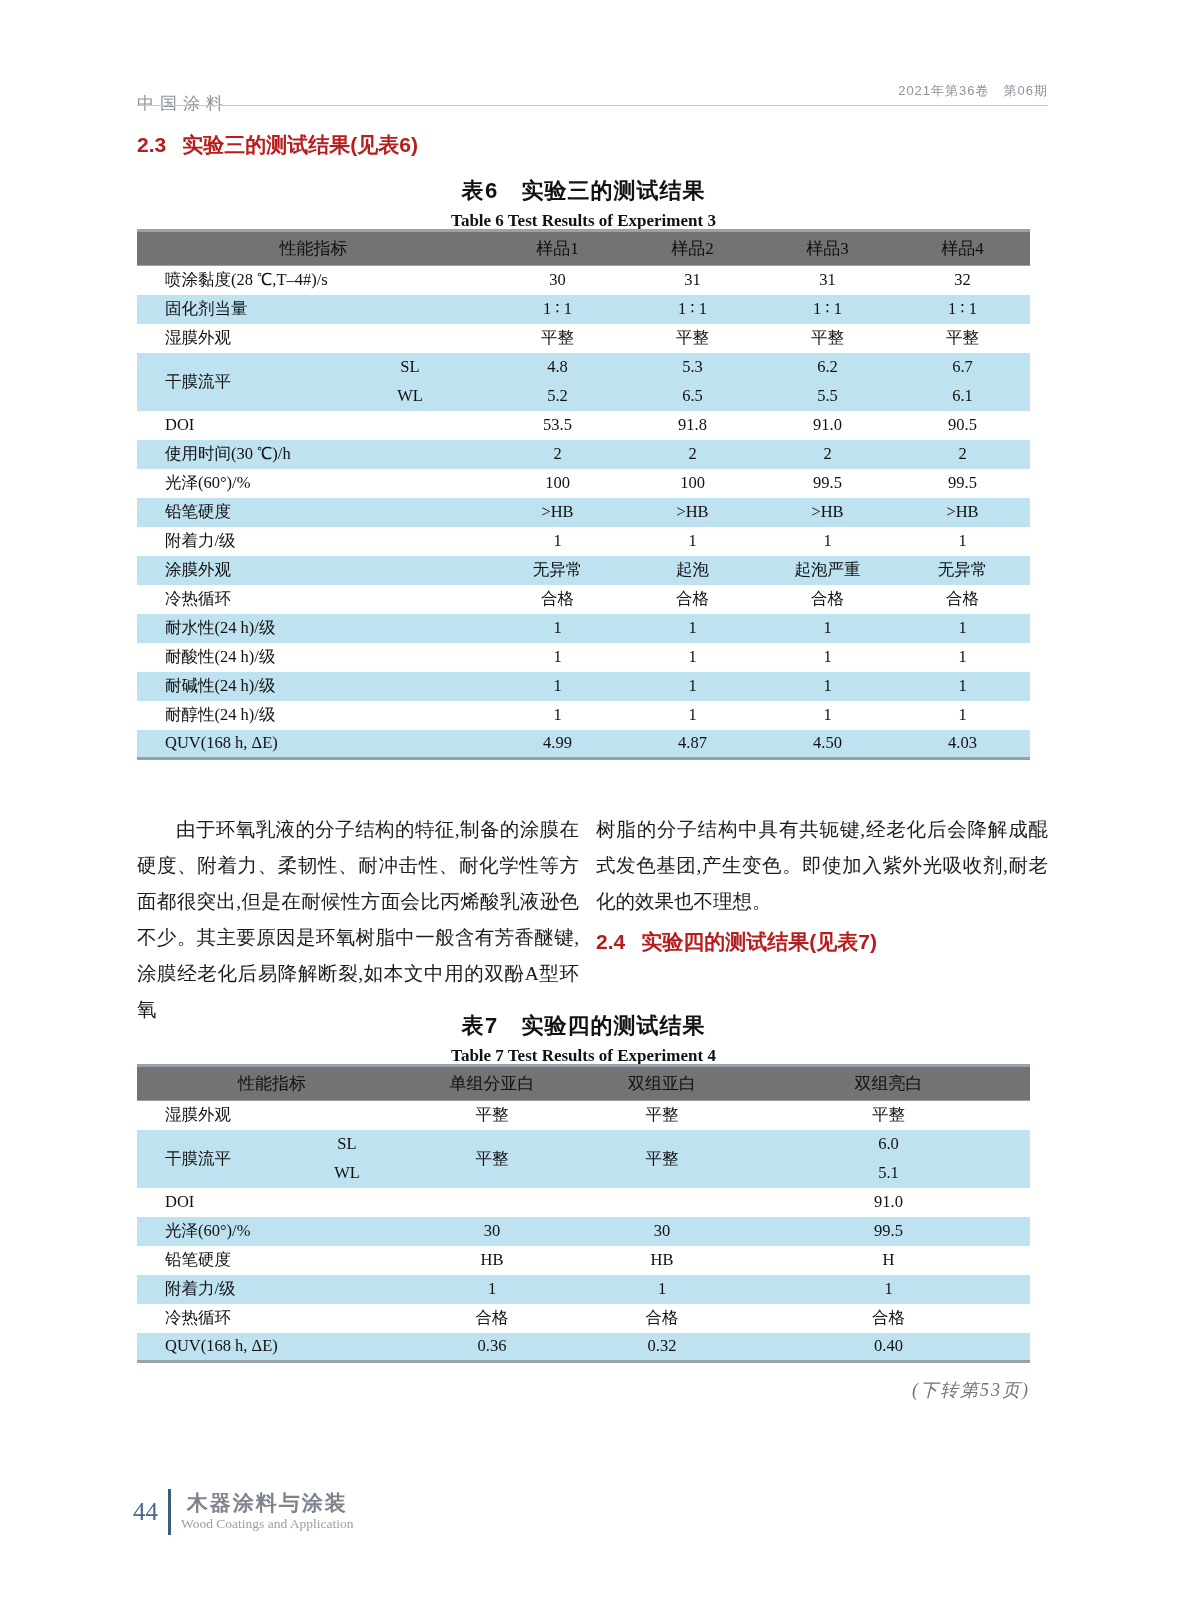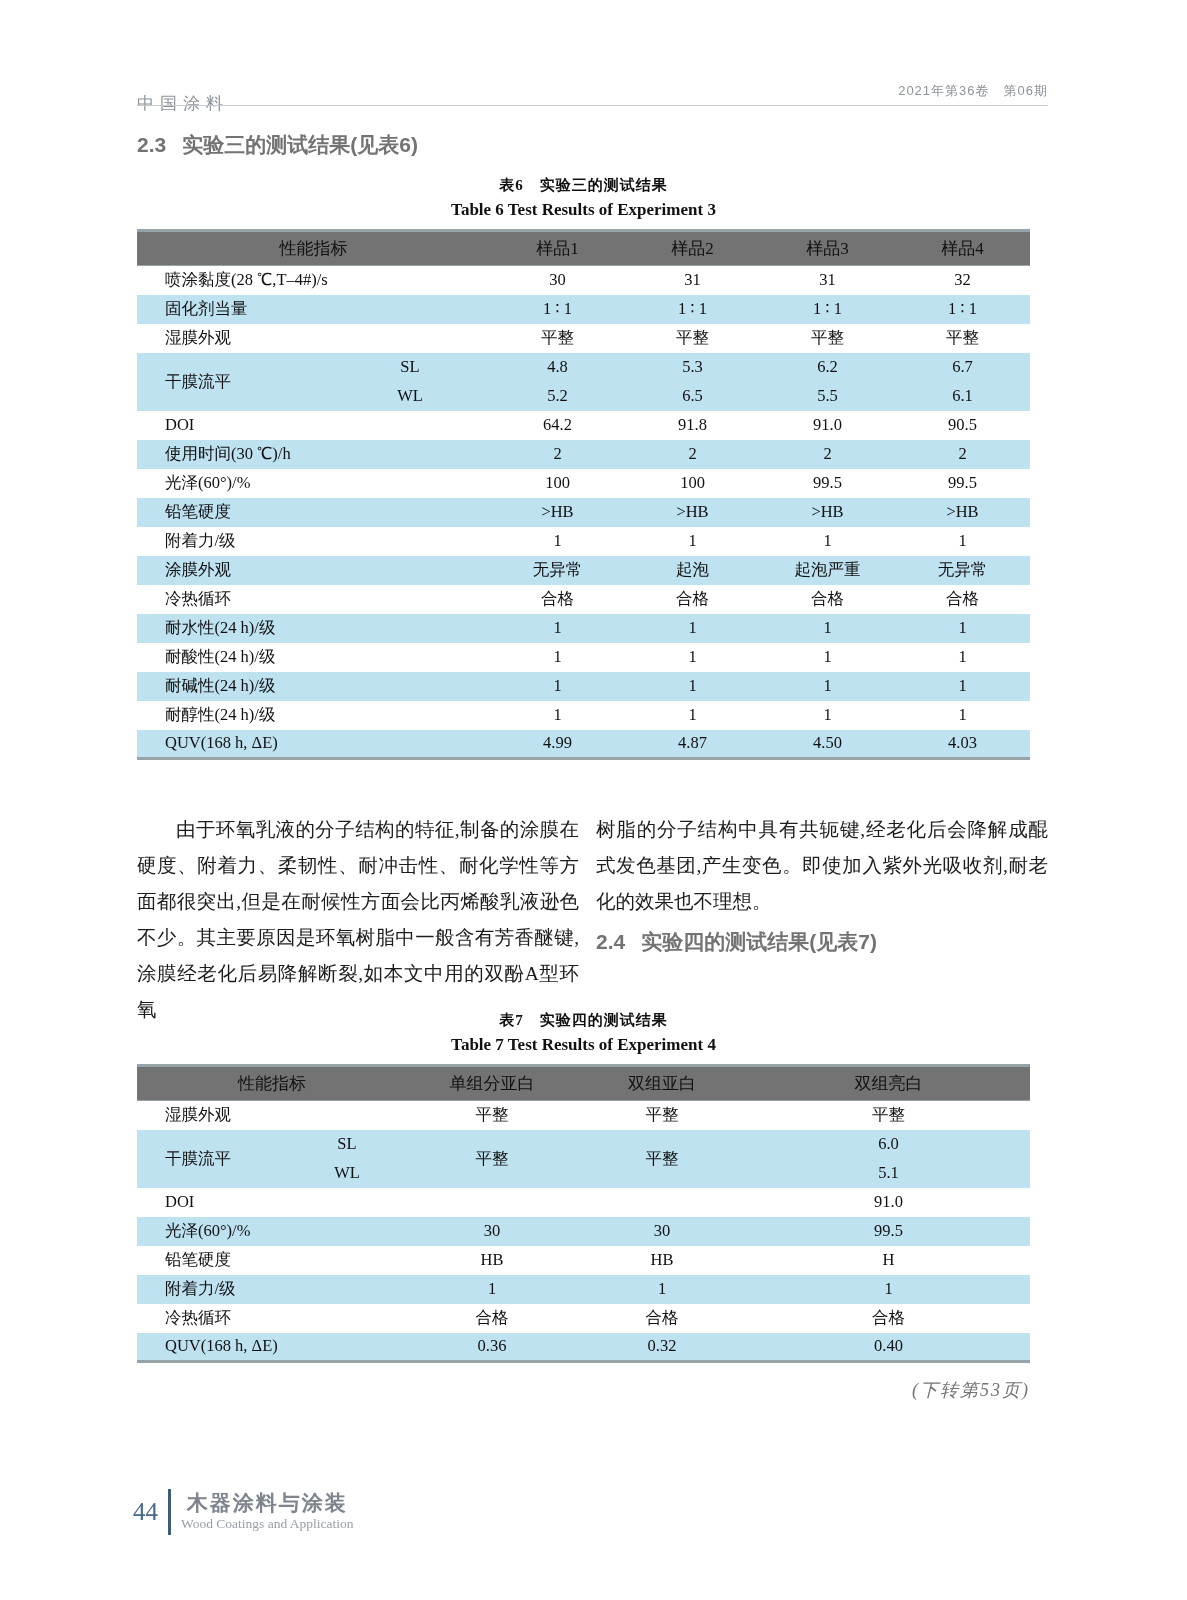--- a/index.html
+++ b/index.html
@@ -8,29 +8,29 @@
 
   
   .hdr-left{position:absolute;left:137px;top:80px;font-size:17px;color:#8d939b;
             letter-spacing:6px;font-family:"Liberation Sans",sans-serif;margin-top:12px;}
   .hdr-right{position:absolute;right:139px;top:82px;font-size:13px;color:#8d939b;
              font-family:"Liberation Sans",sans-serif;letter-spacing:1px;}
   .hdr-rule{position:absolute;left:137px;right:139px;top:105px;height:0;
             border-top:1.5px solid #c6cacf;}
 
   
-  .sec{font-family:"Liberation Sans",sans-serif;font-weight:bold;color:#737373;font-size:21px;}
+  .sec{font-family:"Liberation Sans",sans-serif;font-weight:bold;color:#b91c1c;font-size:21px;}
   .sec23{position:absolute;left:137px;top:131px;}
   .sec .sec-num{margin-right:16px;}
 
   
   .tbl-titles{position:absolute;left:137px;width:893px;text-align:center;color:#111;}
   .t6t{top:176px;}
   .t7t{top:1011px;}
-  .tbl-title-cn{font-size:15px;font-weight:bold;letter-spacing:1px;}
+  .tbl-title-cn{font-size:22px;font-weight:bold;letter-spacing:1px;font-family:Liberation Mono, monospace;}
   .tbl-title-en{font-size:17px;font-weight:bold;margin-top:5px;}
 
   
   .datatable{position:absolute;left:137px;border-collapse:collapse;table-layout:fixed;
              color:#111;border-top:3px solid #98a2a9;border-bottom:3px solid #98a2a9;}
   .t6{top:229px;width:893px;}
   .t7{top:1064px;width:893px;}
   .datatable thead tr{height:35px;background:#737373;border-bottom:1.5px solid #98a2a9;}
   .datatable th{font-weight:normal;font-size:17px;text-align:center;padding:0;}
   .t6 tbody tr{height:29px;}
@@ -126,21 +126,21 @@
         </tr>
         <tr class="shade">
           <td class="sub">WL</td>
           <td>5.2</td>
           <td>6.5</td>
           <td>5.5</td>
           <td>6.1</td>
         </tr>
         <tr>
           <td class="lbl" colspan="2">DOI</td>
-          <td>64.2</td>
+          <td>53.5</td>
           <td>91.8</td>
           <td>91.0</td>
           <td>90.5</td>
         </tr>
         <tr class="shade">
           <td class="lbl" colspan="2">使用时间(30 ℃)/h</td>
           <td>2</td>
           <td>2</td>
           <td>2</td>
           <td>2</td>

